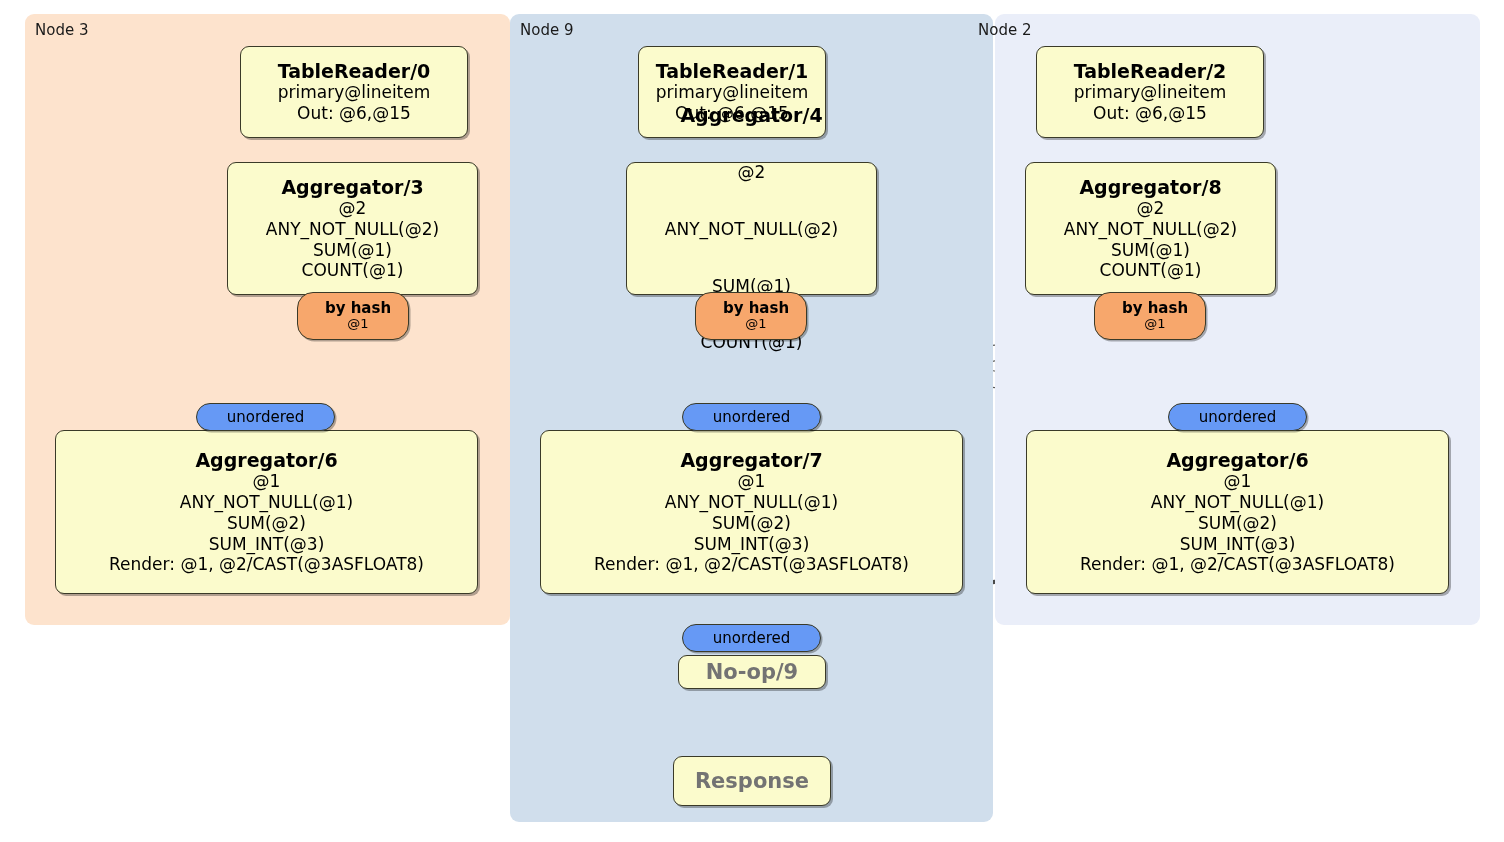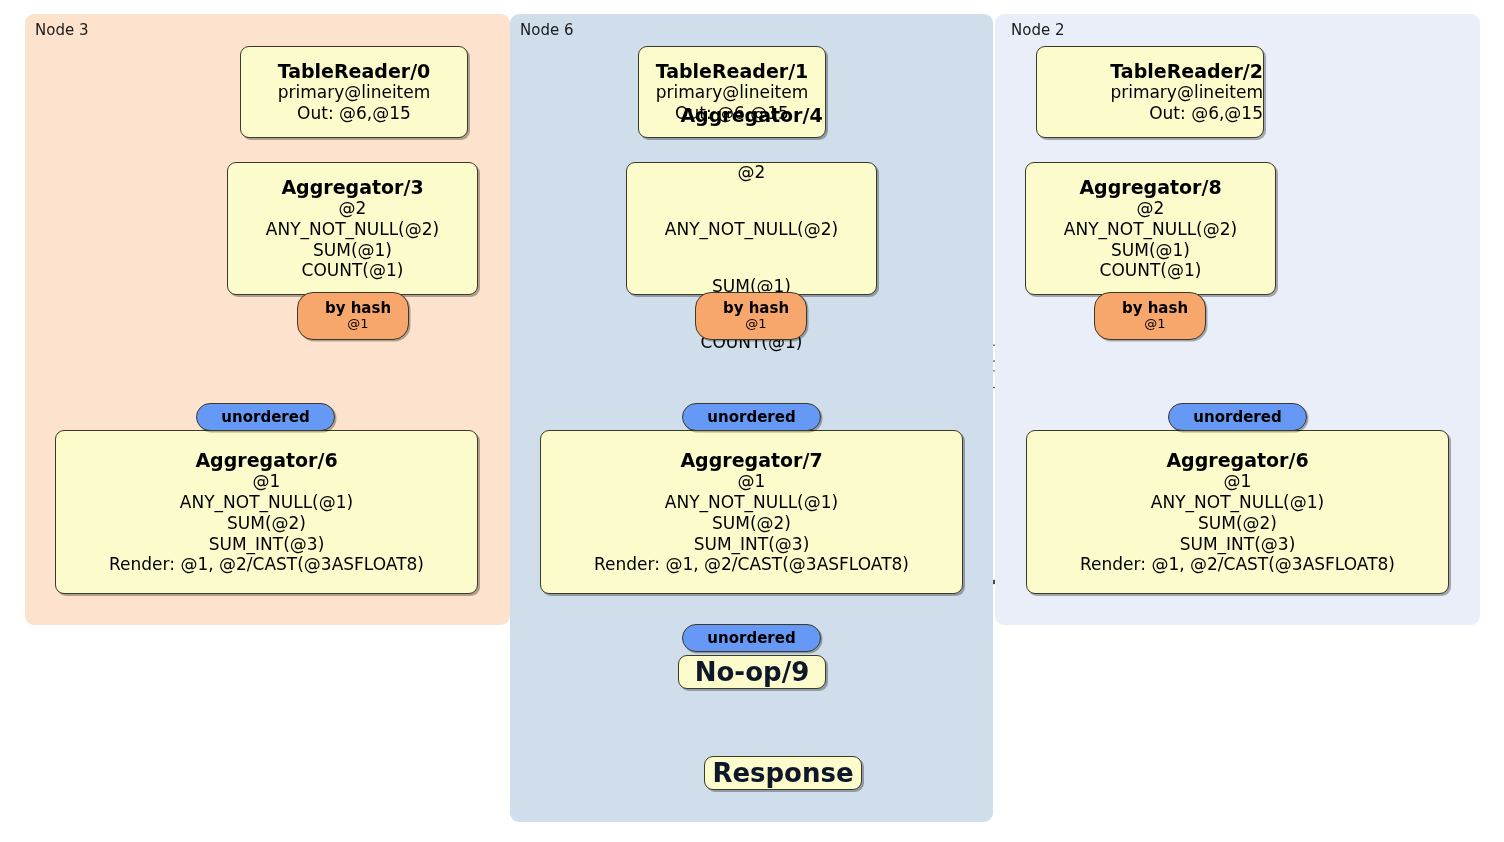--- a/index.html
+++ b/index.html
@@ -12,22 +12,22 @@
         align-items:center;justify-content:center;text-align:center;}
   .boxnode{background:#FBFBCC;border:1.6px solid #3a3a28;border-radius:9px;
            box-shadow:2px 2px 0 rgba(0,0,0,0.30);}
   .pill{border-radius:16px;box-shadow:1.5px 1.5px 0 rgba(0,0,0,0.30);}
   .hashnode{background:#F7A76C;border:1.6px solid #3a3a28;padding-left:10px;}
   .unorderednode{background:#6699F5;border:1.6px solid #3a3a28;}
   .title{font-weight:bold;font-size:19px;color:#000;line-height:1.18;}
   .line{font-size:17px;color:#000;line-height:1.22;white-space:nowrap;}
   .hash-title{font-weight:bold;font-size:15px;color:#000;line-height:1.15;}
   .hash-sub{font-size:13px;color:#000;line-height:1.15;}
-  .uo-title{font-weight:bold;font-size:15px;color:#000;}
-  .small-title{font-weight:bold;font-size:26px;color:#0f172a;text-align:right;}
+  .uo-title{font-weight:normal;font-size:15px;color:#000;}
+  .small-title{font-weight:bold;font-size:21px;color:#737373;text-align:right;}
 </style>
 </head>
 <body>
 
 <div id="stage">
   <svg class="edges">
     <defs>
       <marker id="arrowThick" markerWidth="9" markerHeight="9" refX="7.2" refY="3.2" orient="auto" markerUnits="strokeWidth">
         <path d="M0,0 L7.6,3.2 L0,6.4 z" fill="#4a4a4a"></path>
       </marker>
@@ -51,36 +51,36 @@
         <line x1="438" y1="572" x2="811" y2="624" stroke="#4a4a4a" stroke-width="4.2" marker-end="url(#arrowThick)"></line>
         <line x1="751.5" y1="594" x2="751.5" y2="624" stroke="#4a4a4a" stroke-width="4.2" marker-end="url(#arrowThick)"></line>
         <line x1="1066" y1="572" x2="692" y2="624" stroke="#4a4a4a" stroke-width="4.2" marker-end="url(#arrowThick)"></line>
         <line x1="752" y1="689" x2="752" y2="756" stroke="#4a4a4a" stroke-width="4.2" marker-end="url(#arrowThick)"></line>
       </g>
   </svg>
   <div id="panel-layer">
       <div class="panel" style="left: 25px; top: 14px; width: 485px; height: 611px; background: rgb(253, 227, 205);"></div>
       <div class="panel-label" style="left: 35px; top: 21px;">Node 3</div>
       <div class="panel" style="left: 510px; top: 14px; width: 483px; height: 808px; background: rgb(208, 222, 236);"></div>
-      <div class="panel-label" style="left: 520px; top: 21px;">Node 6</div>
+      <div class="panel-label" style="left: 520px; top: 21px;">Node 9</div>
       <div class="panel" style="left: 995px; top: 14px; width: 485px; height: 611px; background: rgb(234, 238, 249);"></div>
-      <div class="panel-label" style="left: 1011px; top: 21px;">Node 2</div>
+      <div class="panel-label" style="left: 978px; top: 21px;">Node 2</div>
     </div>
   <div id="node-layer">
       <div class="node boxnode" style="left: 240px; top: 46px; width: 228px; height: 92px; z-index: 3;">
         <div class="title">TableReader/0</div>
         <div class="line">primary@lineitem</div>
         <div class="line">Out: @6,@15</div>
       </div>
       <div class="node boxnode" style="left: 638px; top: 46px; width: 188px; height: 92px; z-index: 3;">
         <div class="title">TableReader/1</div>
         <div class="line">primary@lineitem</div>
         <div class="line">Out: @6,@15</div>
       </div>
-      <div class="node boxnode" style="left: 1036px; top: 46px; width: 228px; height: 92px; z-index: 3; align-items: flex-end;">
+      <div class="node boxnode" style="left: 1036px; top: 46px; width: 228px; height: 92px; z-index: 3;">
         <div class="title">TableReader/2</div>
         <div class="line">primary@lineitem</div>
         <div class="line">Out: @6,@15</div>
       </div>
       <div class="node boxnode" style="left: 227px; top: 162px; width: 251px; height: 133px; z-index: 3;">
         <div class="title">Aggregator/3</div>
         <div class="line">@2</div>
         <div class="line">ANY_NOT_NULL(@2)</div>
         <div class="line">SUM(@1)</div>
         <div class="line">COUNT(@1)</div>
@@ -143,17 +143,17 @@
         <div class="line">SUM(@2)</div>
         <div class="line">SUM_INT(@3)</div>
         <div class="line">Render: @1, @2/CAST(@3ASFLOAT8)</div>
       </div>
       <div class="node pill unorderednode" style="left: 682px; top: 624px; width: 139px; height: 28px; z-index: 5;">
         <div class="uo-title">unordered</div>
       </div>
       <div class="node boxnode" style="left: 678px; top: 655px; width: 148px; height: 34px; z-index: 3;">
         <div class="small-title">No-op/9</div>
       </div>
-      <div class="node boxnode" style="left: 673px; top: 756px; width: 158px; height: 34px; z-index: 3; margin-left: 31px;">
+      <div class="node boxnode" style="left: 673px; top: 756px; width: 158px; height: 50px; z-index: 3;">
         <div class="small-title">Response</div>
       </div>
     </div>
 </div>
 
 </body></html>

